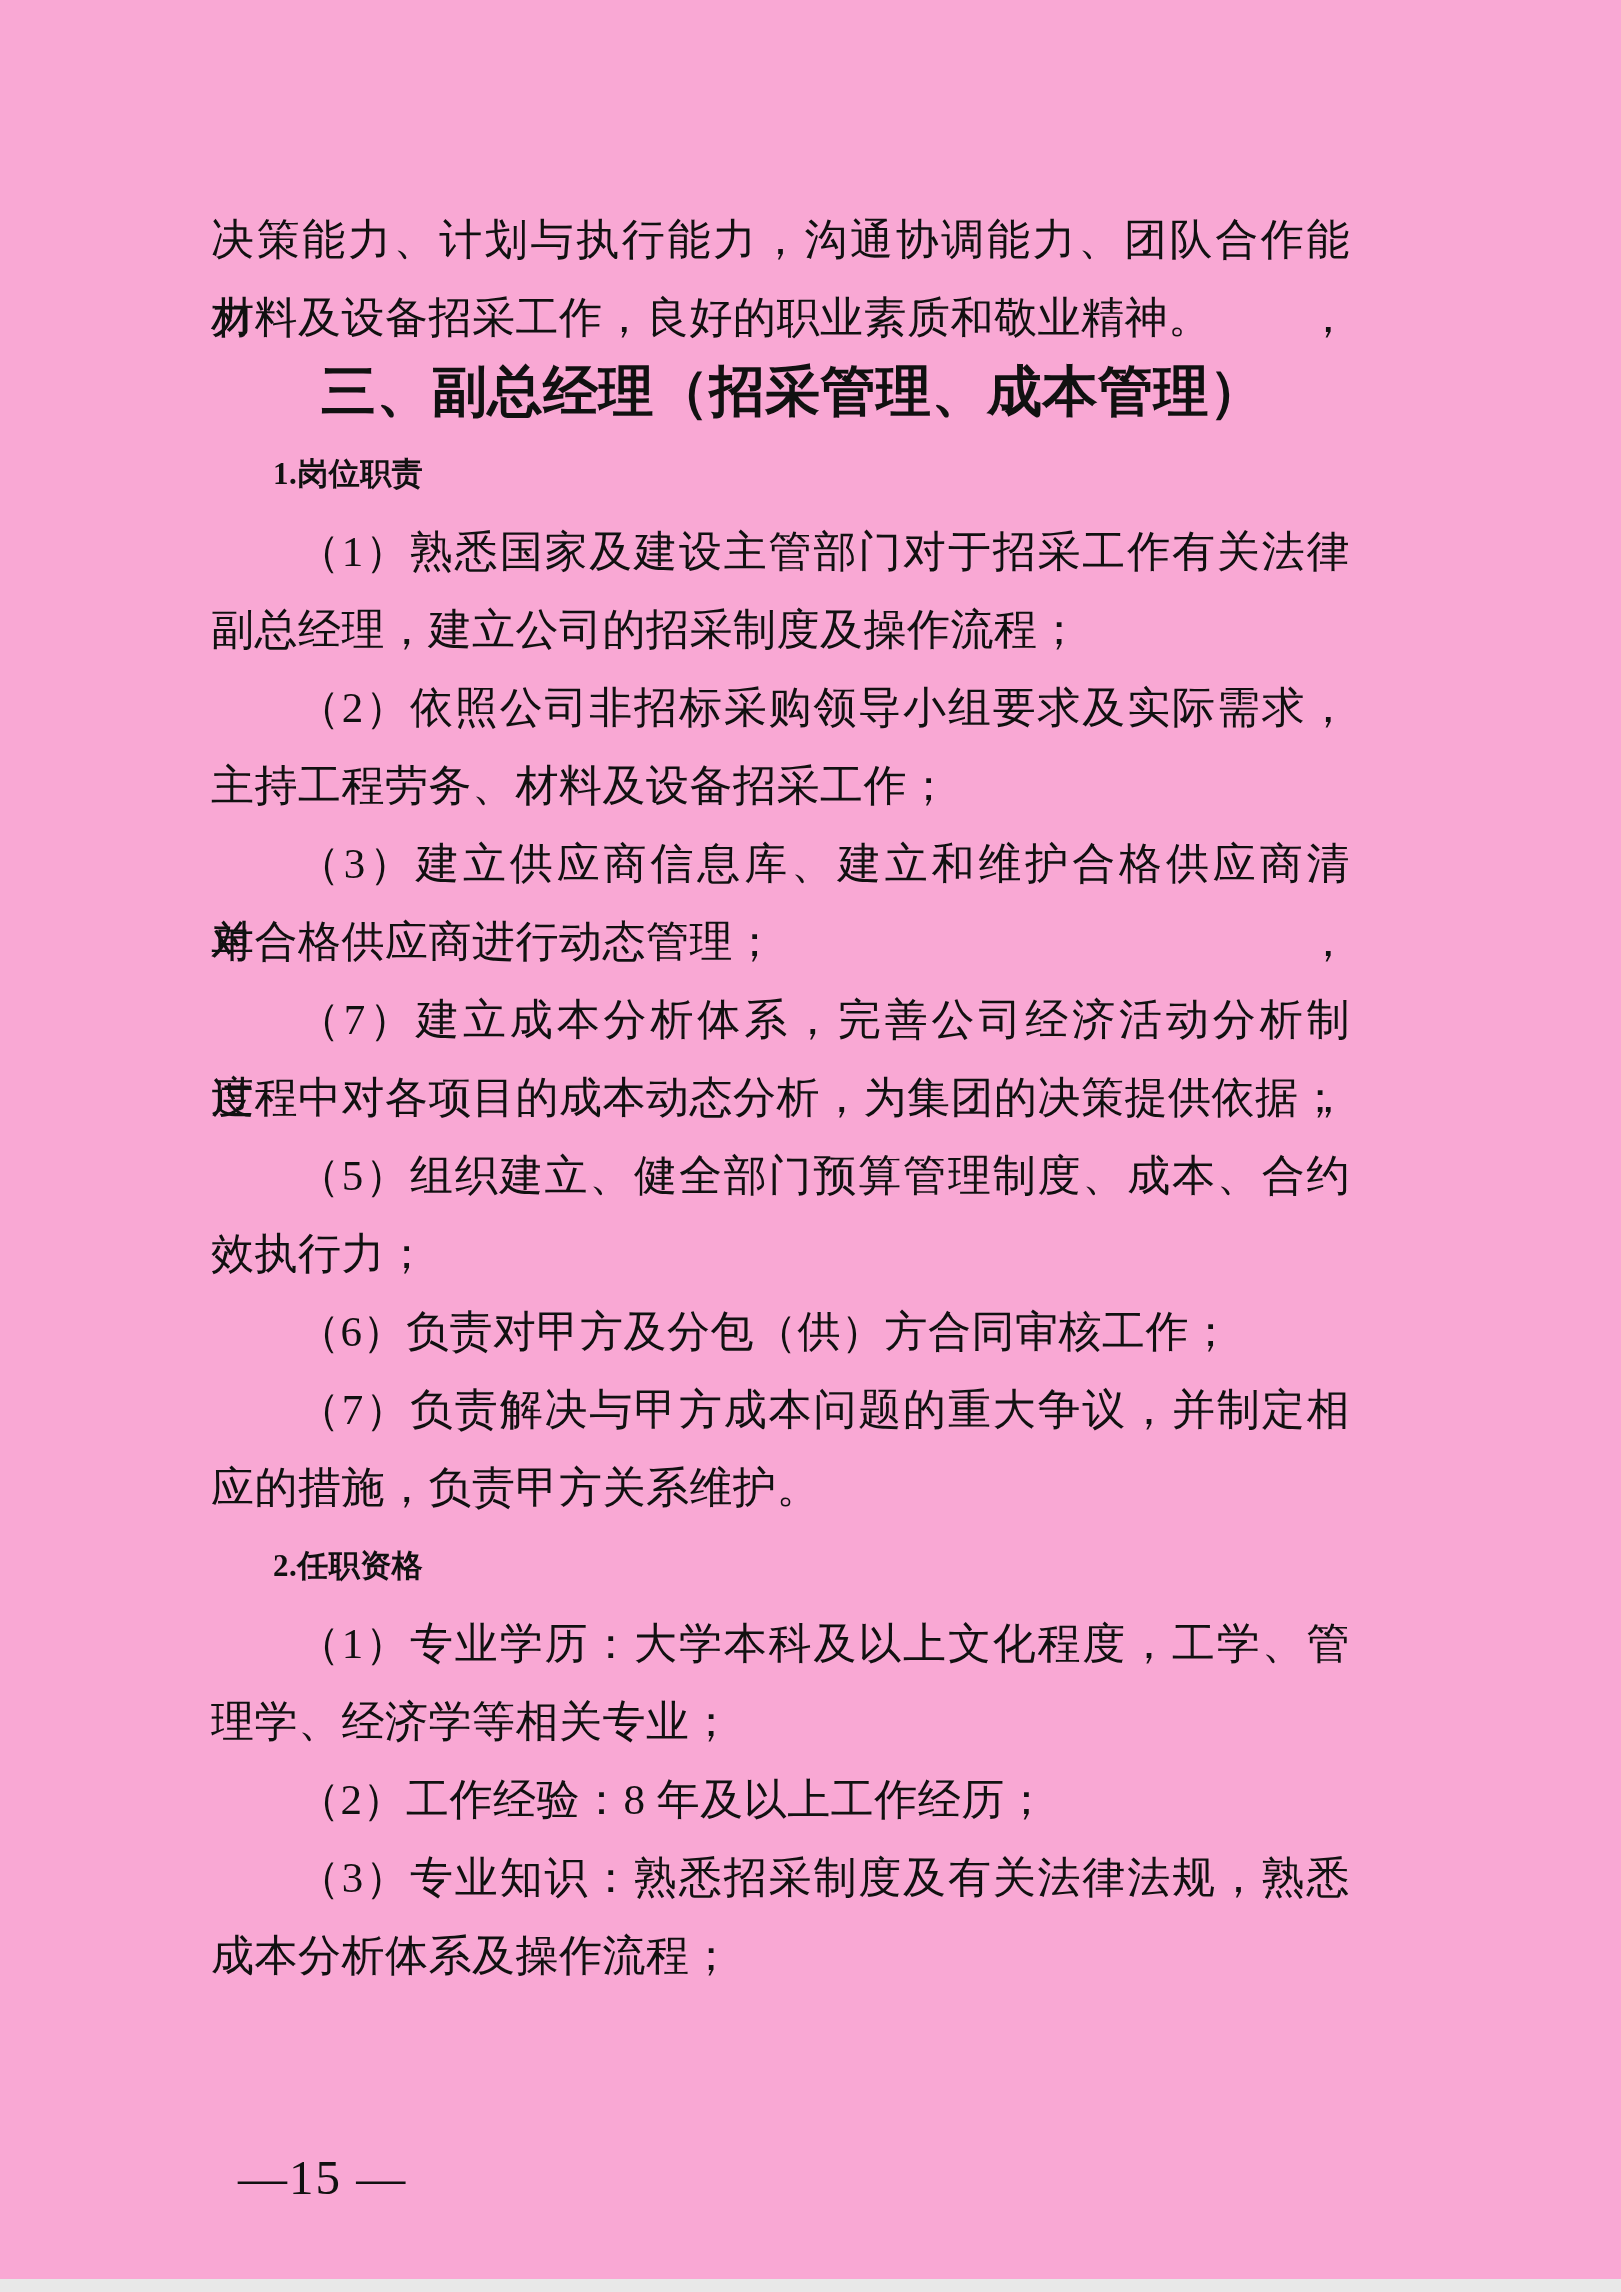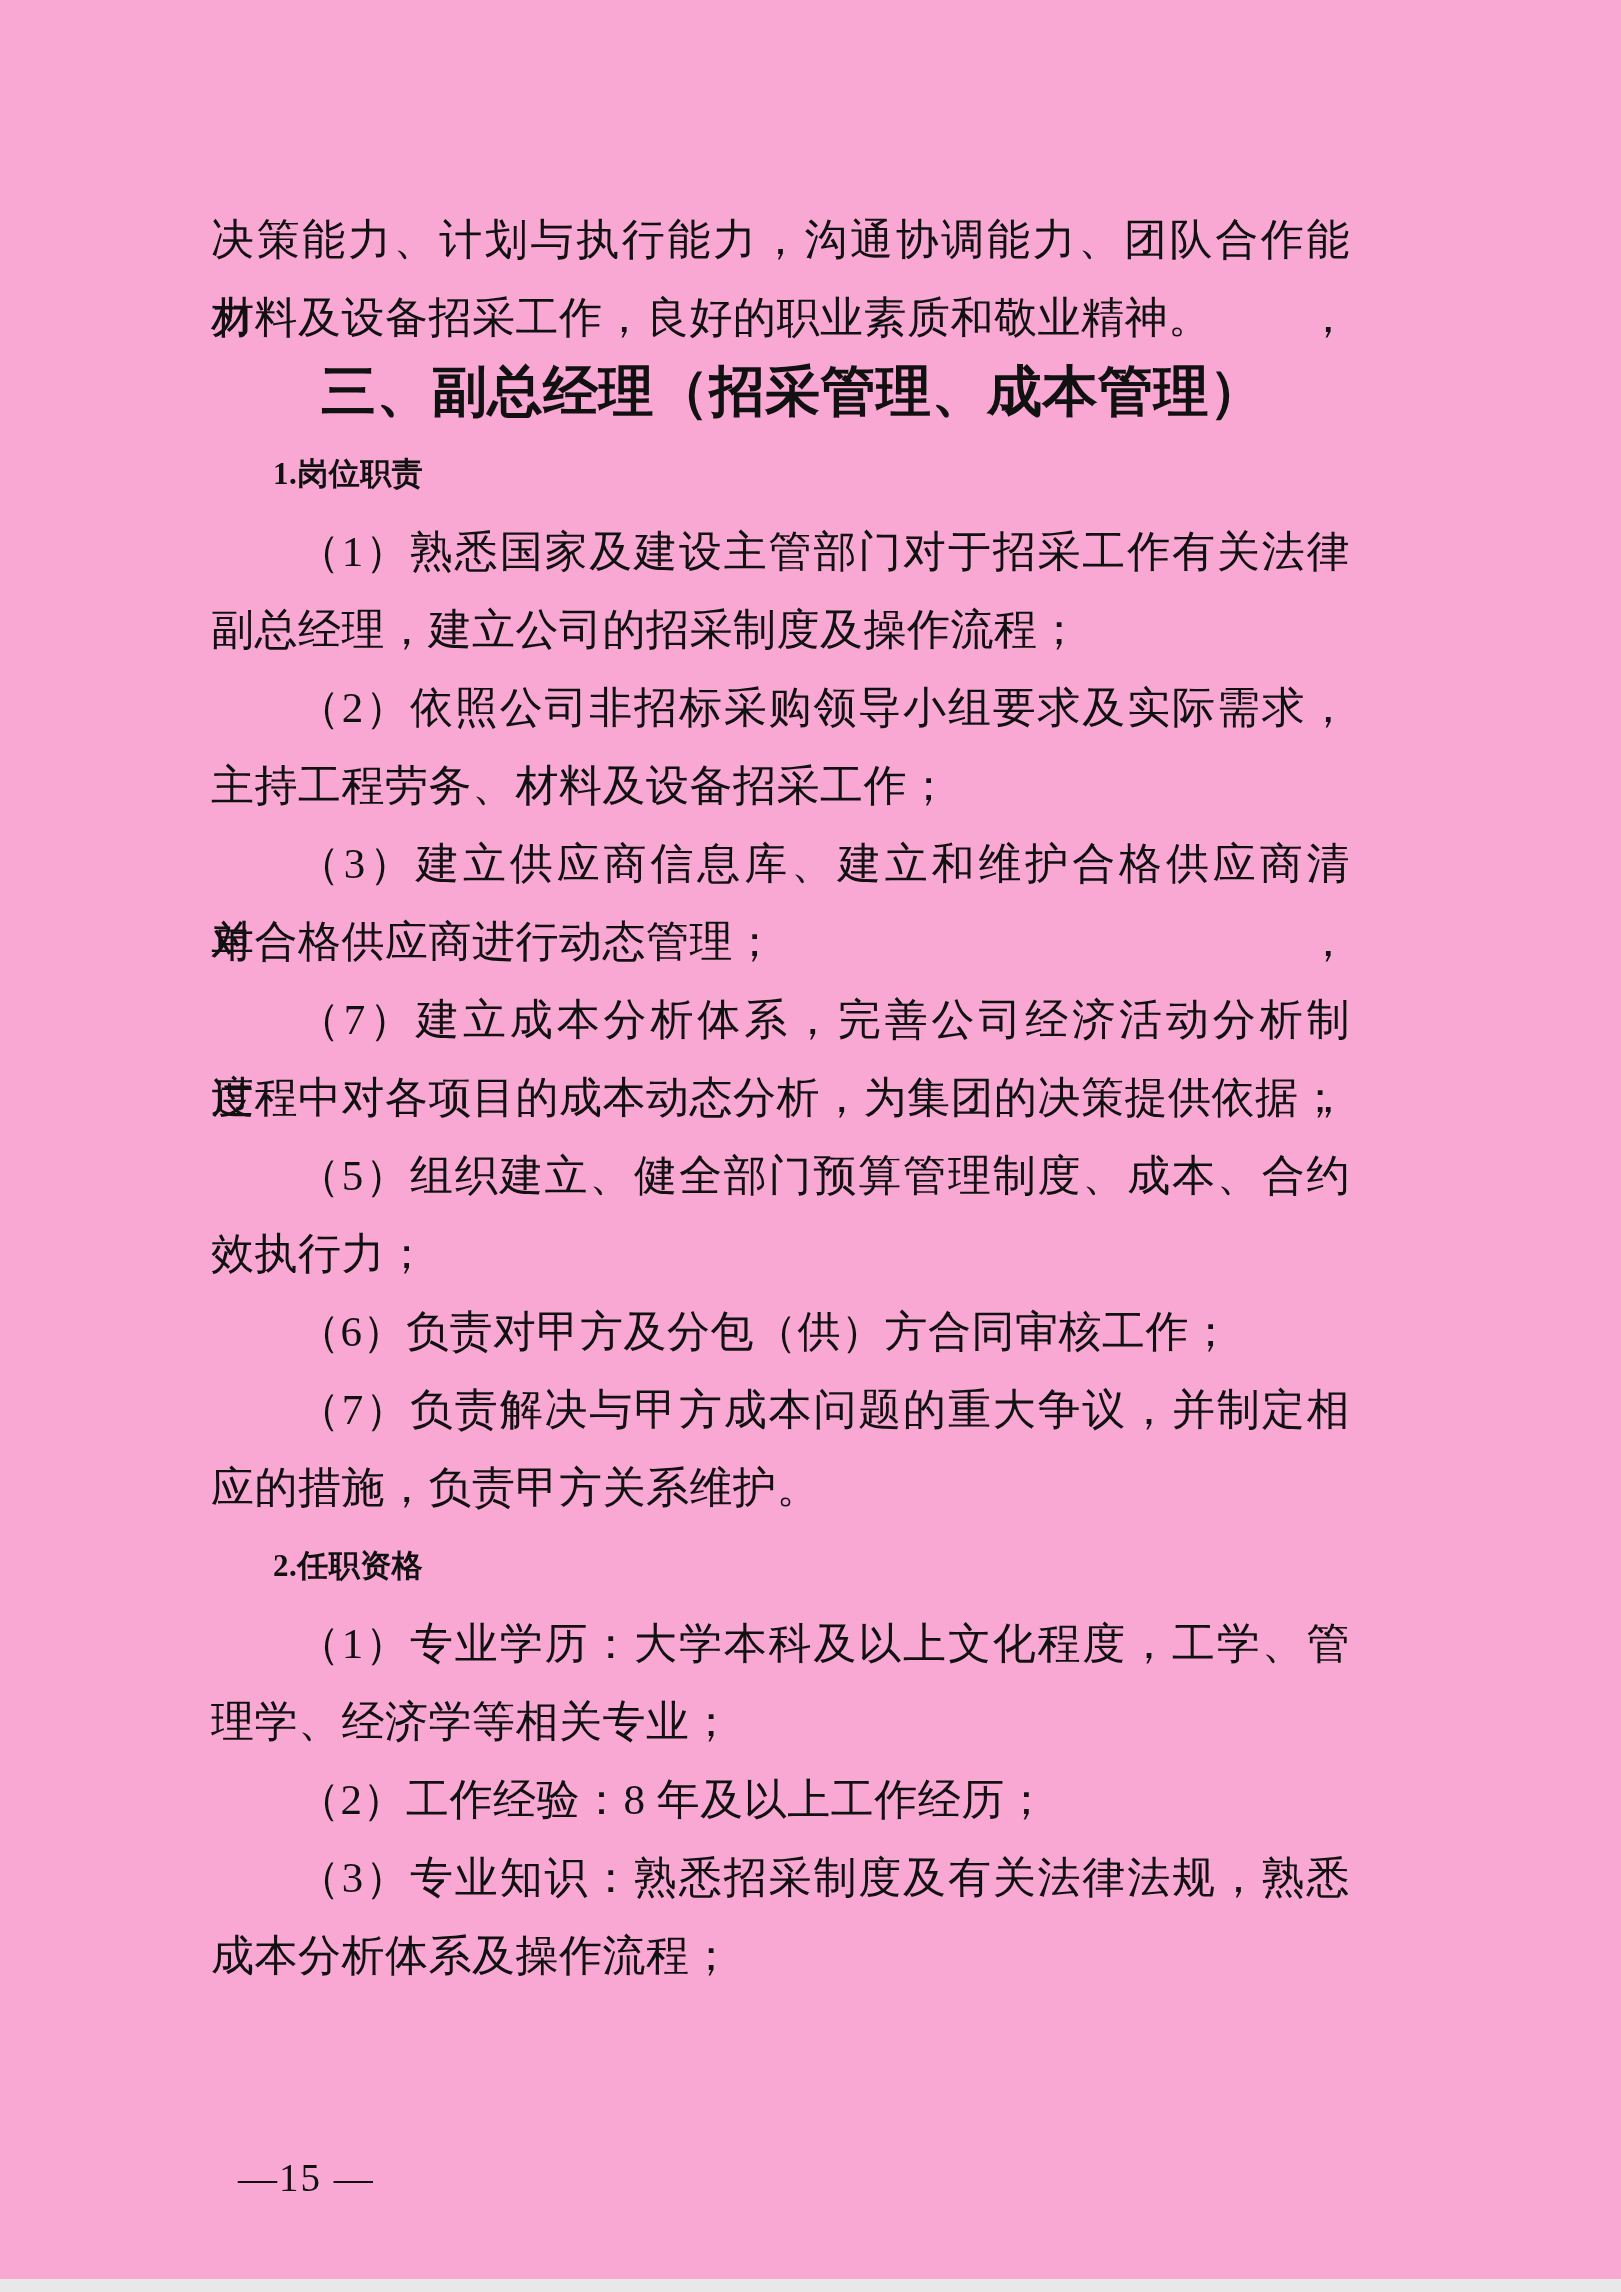--- a/index.html
+++ b/index.html
@@ -44,21 +44,21 @@
   }
   .line.heading-kai {
     font-weight: bold;
     font-size: 31px;
   }
   .page-number {
     position: absolute;
     left: 238px;
     top: 2148px;
     font-family: "Liberation Serif", "DejaVu Serif", serif;
-    font-size: 39px;
+    font-size: 49px;
     line-height: 59px;
     color: #111111;
     letter-spacing: 2px;
   }
 </style>
 </head>
 <body>
 
 <div class="page">
   <div class="doc" id="doc">

